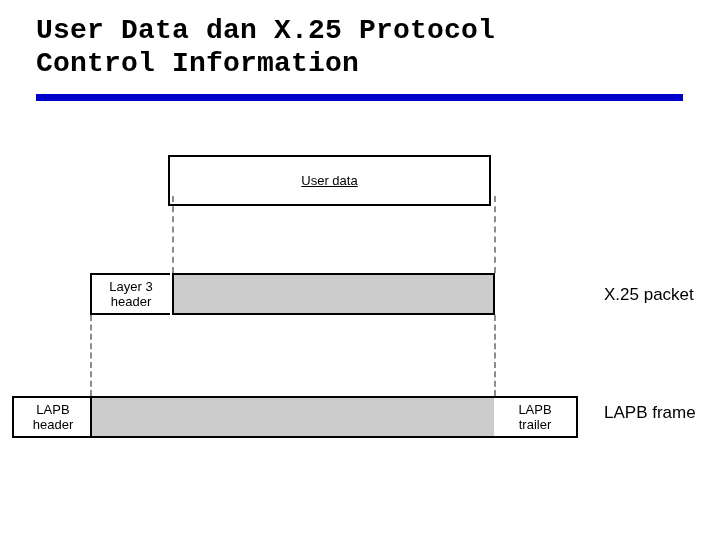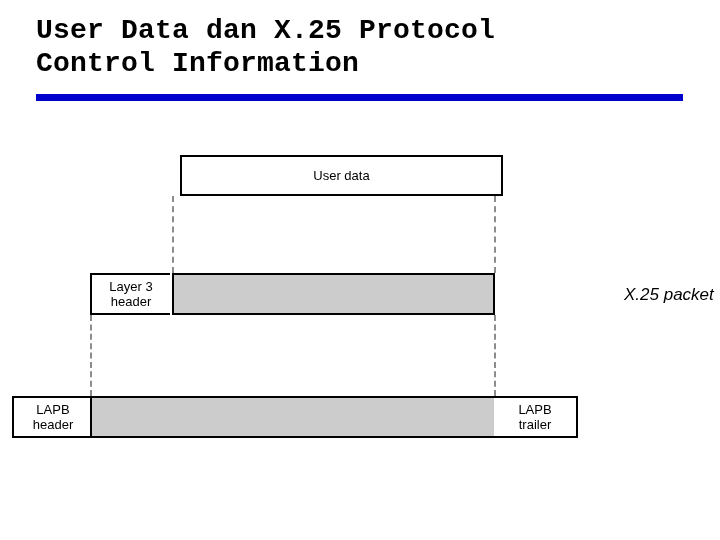--- a/index.html
+++ b/index.html
@@ -89,33 +89,34 @@
 </head>
 <body>
 
 <div id="slide-title">User Data dan X.25 Protocol
 Control Information</div>
 
 <div id="title-rule"></div>
 
 <div id="diagram">
 
-  <div class="pdu-box" style="left:180px; top:155px; width:323px; height:41px;">User data</div>
+  <div class="pdu-box" style="left:168px; top:155px; width:323px; height:51px;text-decoration:underline;">User data</div>
 
   <div class="dash-line" style="left:172px; top:196px; height:77px;"></div>
   <div class="dash-line" style="left:494px; top:196px; height:77px;"></div>
 
   <div class="pdu-box seam-right" style="left:90px; top:273px; width:80px; height:42px;">Layer 3
 header</div>
   <div class="pdu-box gray" style="left:172px; top:273px; width:323px; height:42px;"></div>
 
   <div class="dash-line" style="left:90px; top:315px; height:81px;"></div>
   <div class="dash-line" style="left:494px; top:315px; height:81px;"></div>
 
   <div class="pdu-box seam-right" style="left:12px; top:396px; width:80px; height:42px;">LAPB
 header</div>
   <div class="pdu-box gray" style="left:90px; top:396px; width:406px; height:42px;"></div>
   <div class="pdu-box seam-left" style="left:494px; top:396px; width:84px; height:42px;">LAPB
 trailer</div>
 
-  <div class="side-label" style="left:624px; top:285px;font-style:italic;">X.25 packet</div>
+  <div class="side-label" style="left:604px; top:285px;">X.25 packet</div>
+  <div class="side-label" style="left:604px; top:403px;">LAPB frame</div>
 
 </div>
 
 </body></html>

